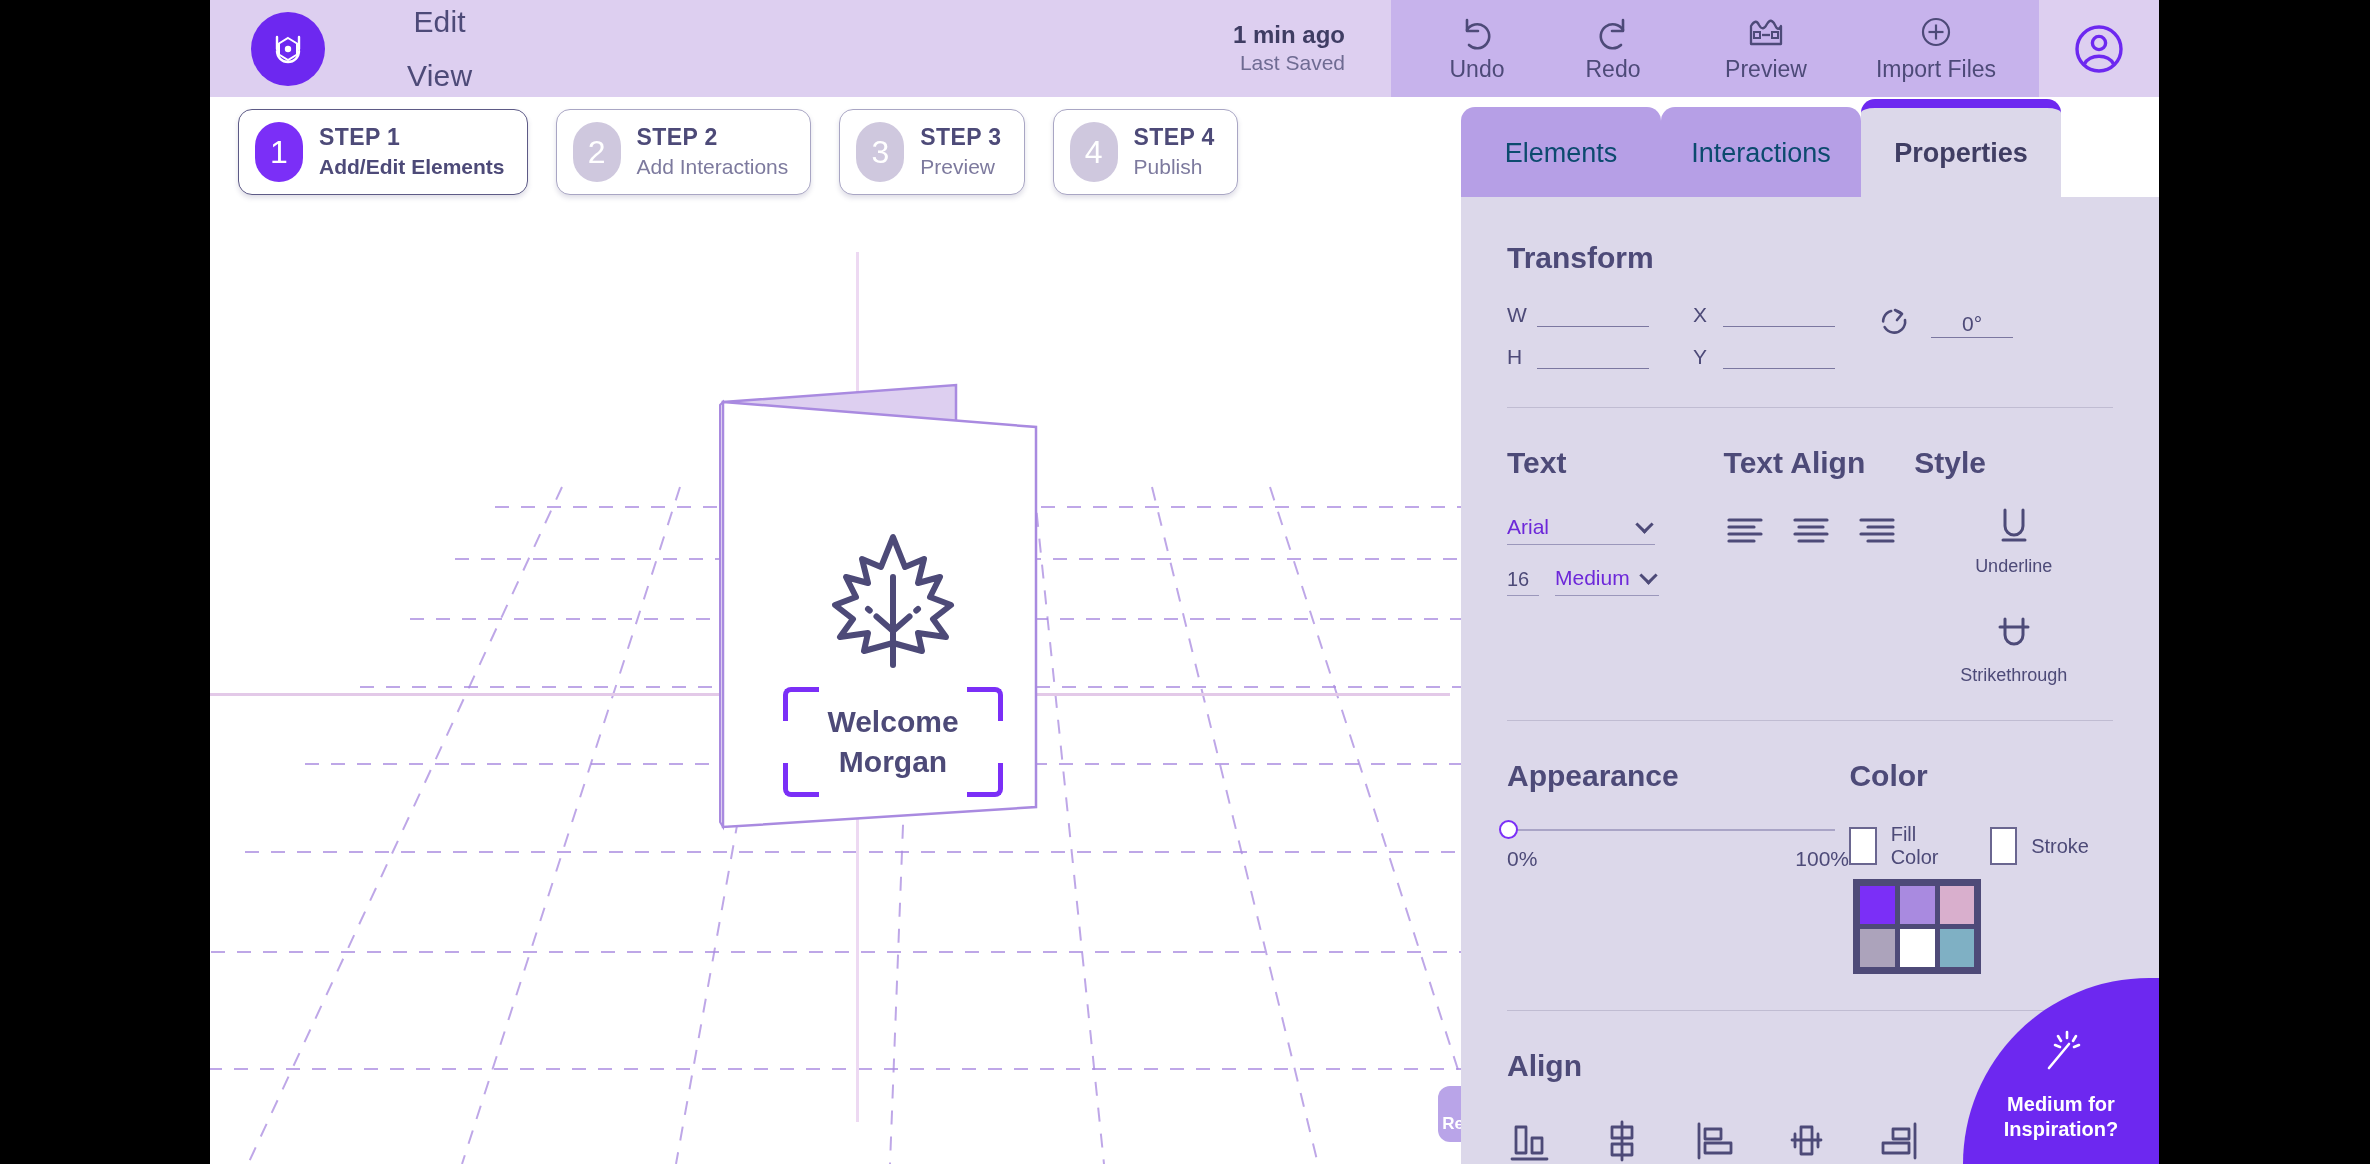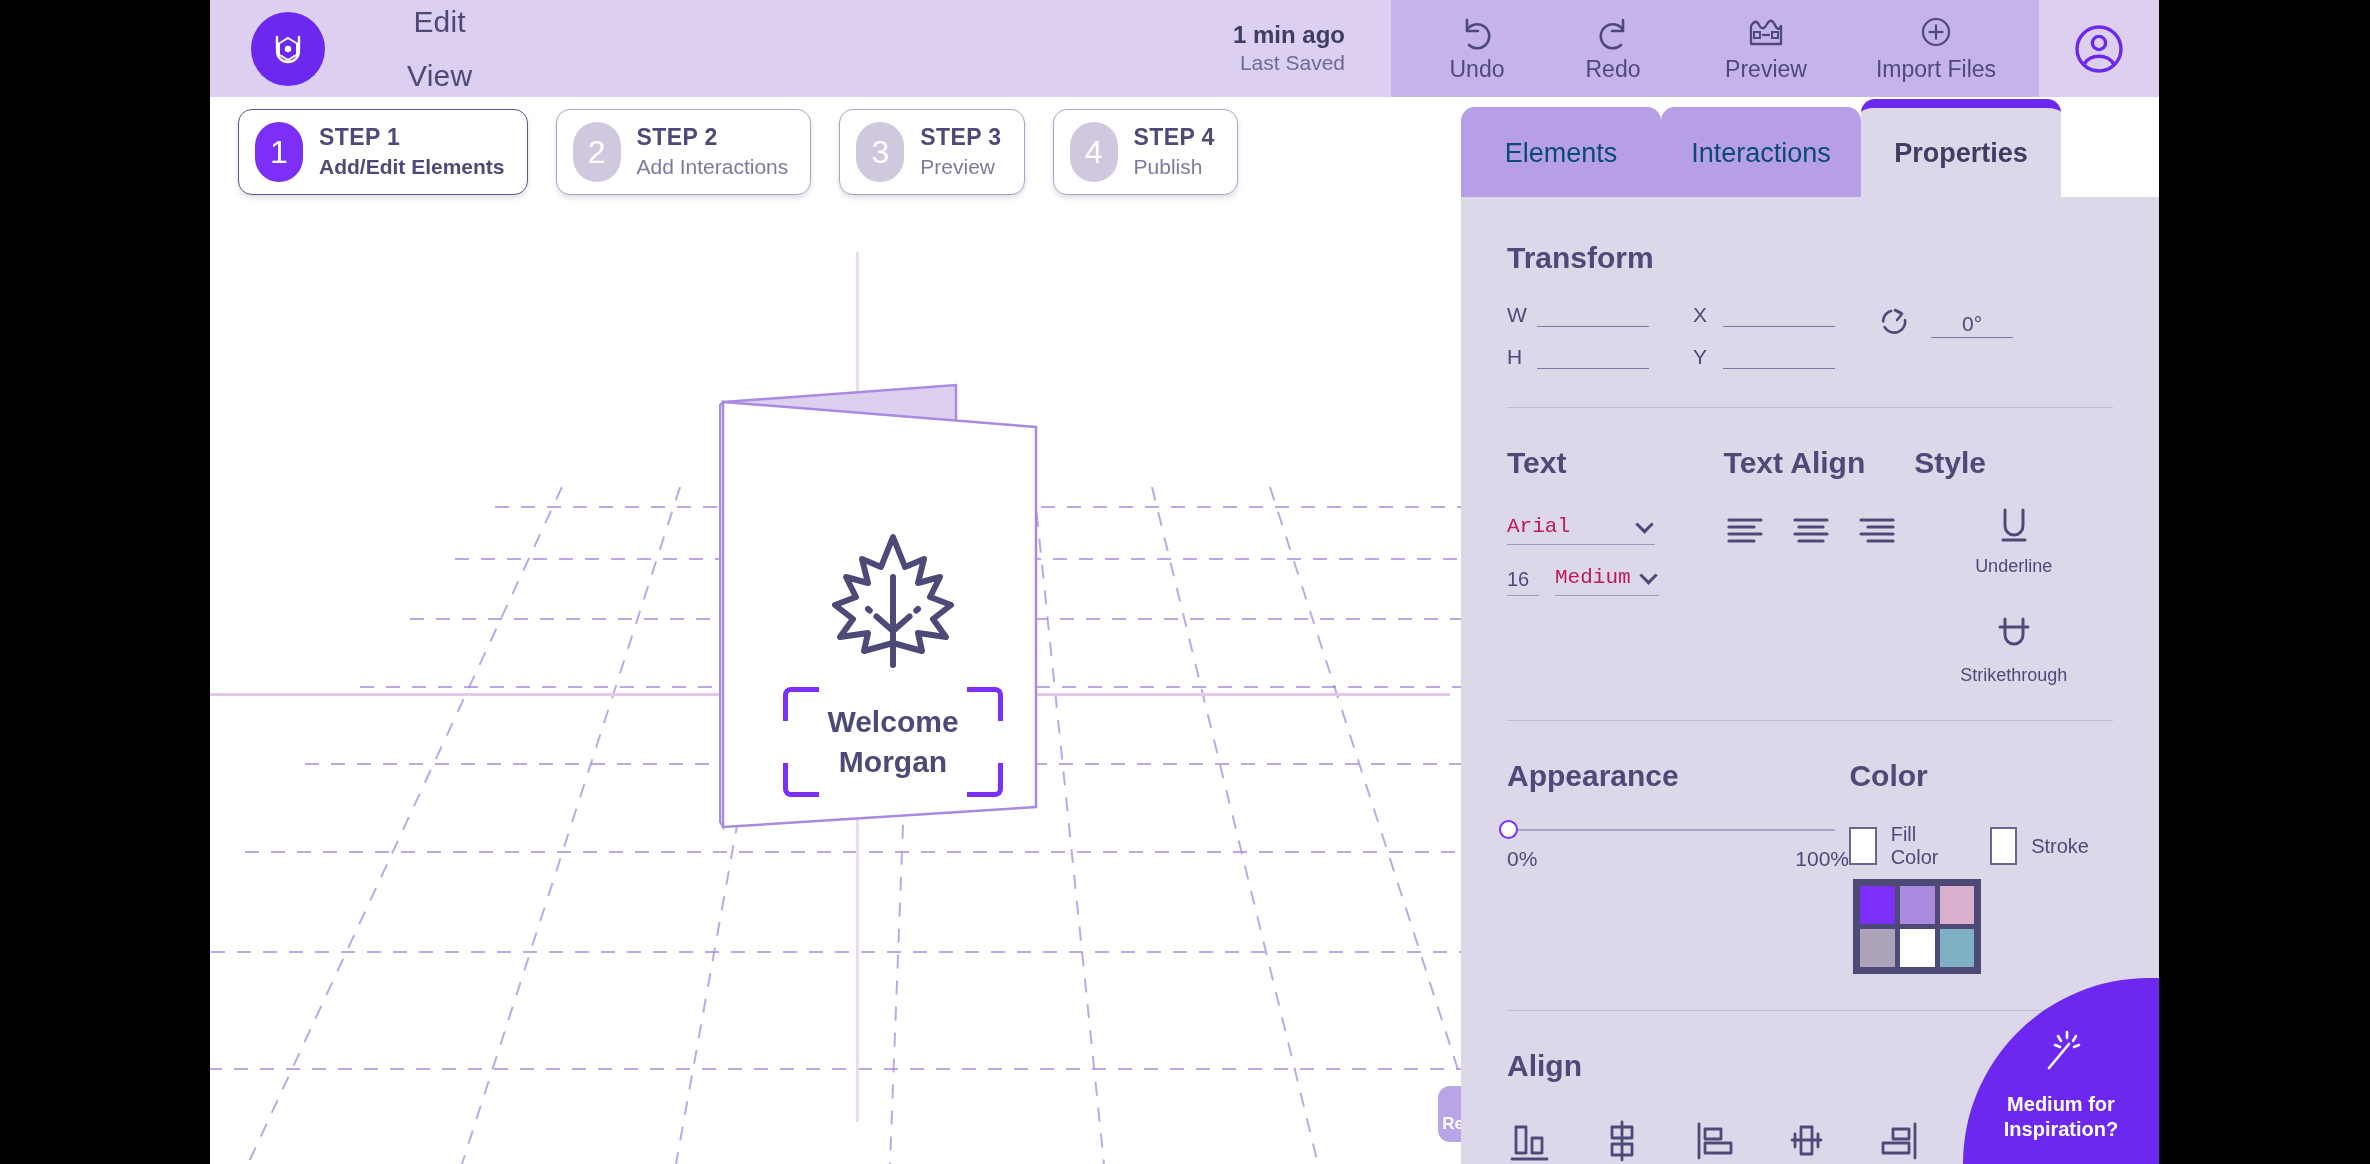--- a/index.html
+++ b/index.html
@@ -186,22 +186,22 @@
     font-family: "Liberation Sans", sans-serif; outline: none;
   }
 
   .text-sec { padding-top: 38px; padding-bottom: 34px; display: flex; }
   .col-text { width: 218px; }
   .col-align { width: 192px; }
   .col-style { width: 200px; }
   .sel-wrap { position: relative; margin-top: 28px; width: 148px; border-bottom: 1.5px solid #9b97bb; }
   .sel {
     width: 100%; height: 36px; border: none; background: transparent;
-    font-size: 21px; color: #be185d; appearance: none;
-    font-family: Liberation Mono, monospace; outline: none; cursor: pointer;
+    font-size: 21px; color: #6d28d9; appearance: none;
+    font-family: Liberation Sans, sans-serif; outline: none; cursor: pointer;
   }
   .chev {
     position: absolute; right: 4px; top: 10px; width: 13px; height: 13px;
     border-right: 3px solid #4d4a78; border-bottom: 3px solid #4d4a78;
     transform: rotate(45deg); pointer-events: none;
   }
   .size-row { display: flex; align-items: flex-end; gap: 16px; margin-top: 14px; }
   .size-input {
     width: 32px; height: 32px; border: none; border-bottom: 1.5px solid #9b97bb;
     background: transparent; font-size: 20px; color: #4d4a78;

